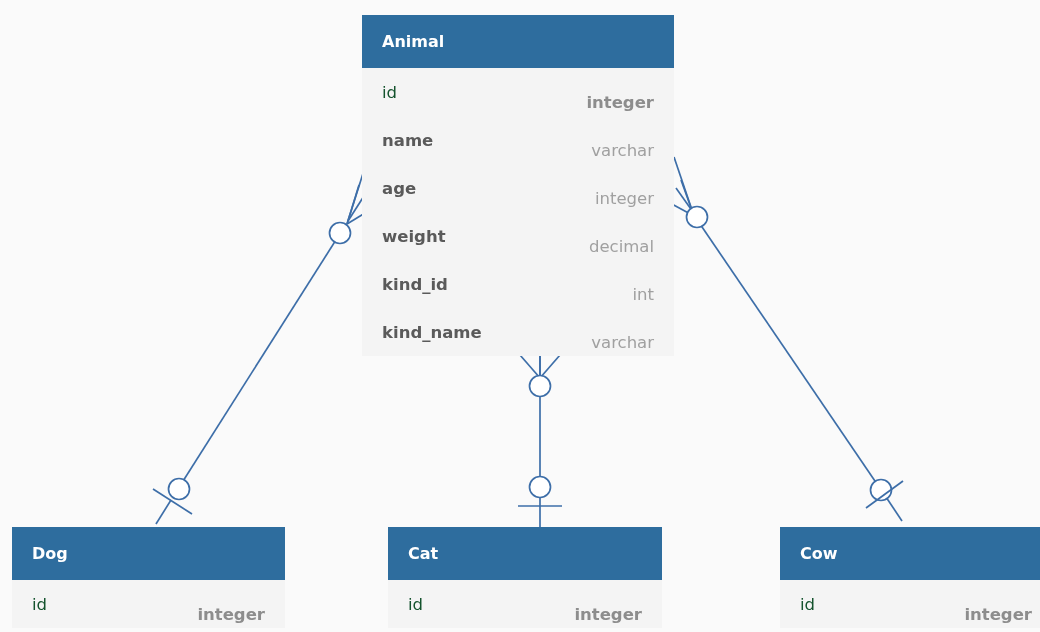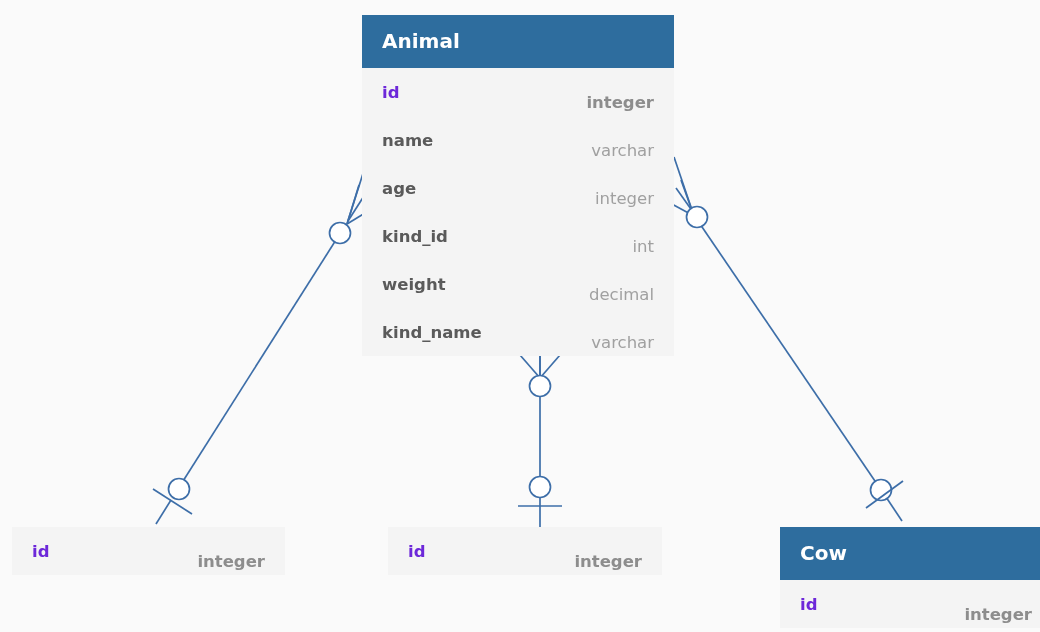--- a/index.html
+++ b/index.html
@@ -30,21 +30,21 @@
   }
   .entity {
     position: absolute;
     background: #f4f4f4;
     box-sizing: border-box;
   }
   .entity-header {
     background: #2e6d9e;
     color: #ffffff;
     font-weight: bold;
-    font-size: 20px;
+    font-size: 16px;
     line-height: 53px;
     height: 53px;
     padding: 0 0 0 20px;
     box-sizing: border-box;
     white-space: nowrap;
     overflow: hidden;
   }
   .attr-row {
     display: flex;
     align-items: center;
@@ -58,22 +58,22 @@
     color: #5a5a5a;
     white-space: nowrap;
     font-weight: bold;
   }
   .attr-type {
     color: #a0a0a0;
     white-space: nowrap;
     margin-top: 20px;
   }
   .attr-row.pk .attr-name {
-    color: #6d28d9;
-    font-weight: bold;
+    color: #14532d;
+    font-weight: normal;
   }
   .attr-row.pk .attr-type {
     color: #8d8d8d;
     font-weight: bold;
   }
 </style>
 </head>
 <body>
 
 <div id="canvas">
@@ -140,39 +140,41 @@
         </div>
         <div class="attr-row">
           <span class="attr-name">name</span>
           <span class="attr-type">varchar</span>
         </div>
         <div class="attr-row">
           <span class="attr-name">age</span>
           <span class="attr-type">integer</span>
         </div>
         <div class="attr-row">
+          <span class="attr-name">weight</span>
+          <span class="attr-type">decimal</span>
+        </div>
+        <div class="attr-row">
           <span class="attr-name">kind_id</span>
           <span class="attr-type">int</span>
-        </div>
-        <div class="attr-row">
-          <span class="attr-name">weight</span>
-          <span class="attr-type">decimal</span>
         </div>
         <div class="attr-row">
           <span class="attr-name">kind_name</span>
           <span class="attr-type">varchar</span>
         </div>
       </div>
       <div class="entity" style="left: 12px; top: 527px; width: 273px;">
+        <div class="entity-header">Dog</div>
         <div class="attr-row pk">
           <span class="attr-name">id</span>
           <span class="attr-type">integer</span>
         </div>
       </div>
       <div class="entity" style="left: 388px; top: 527px; width: 274px;">
+        <div class="entity-header">Cat</div>
         <div class="attr-row pk">
           <span class="attr-name">id</span>
           <span class="attr-type">integer</span>
         </div>
       </div>
       <div class="entity" style="left: 780px; top: 527px; width: 272px;">
         <div class="entity-header">Cow</div>
         <div class="attr-row pk">
           <span class="attr-name">id</span>
           <span class="attr-type">integer</span>

